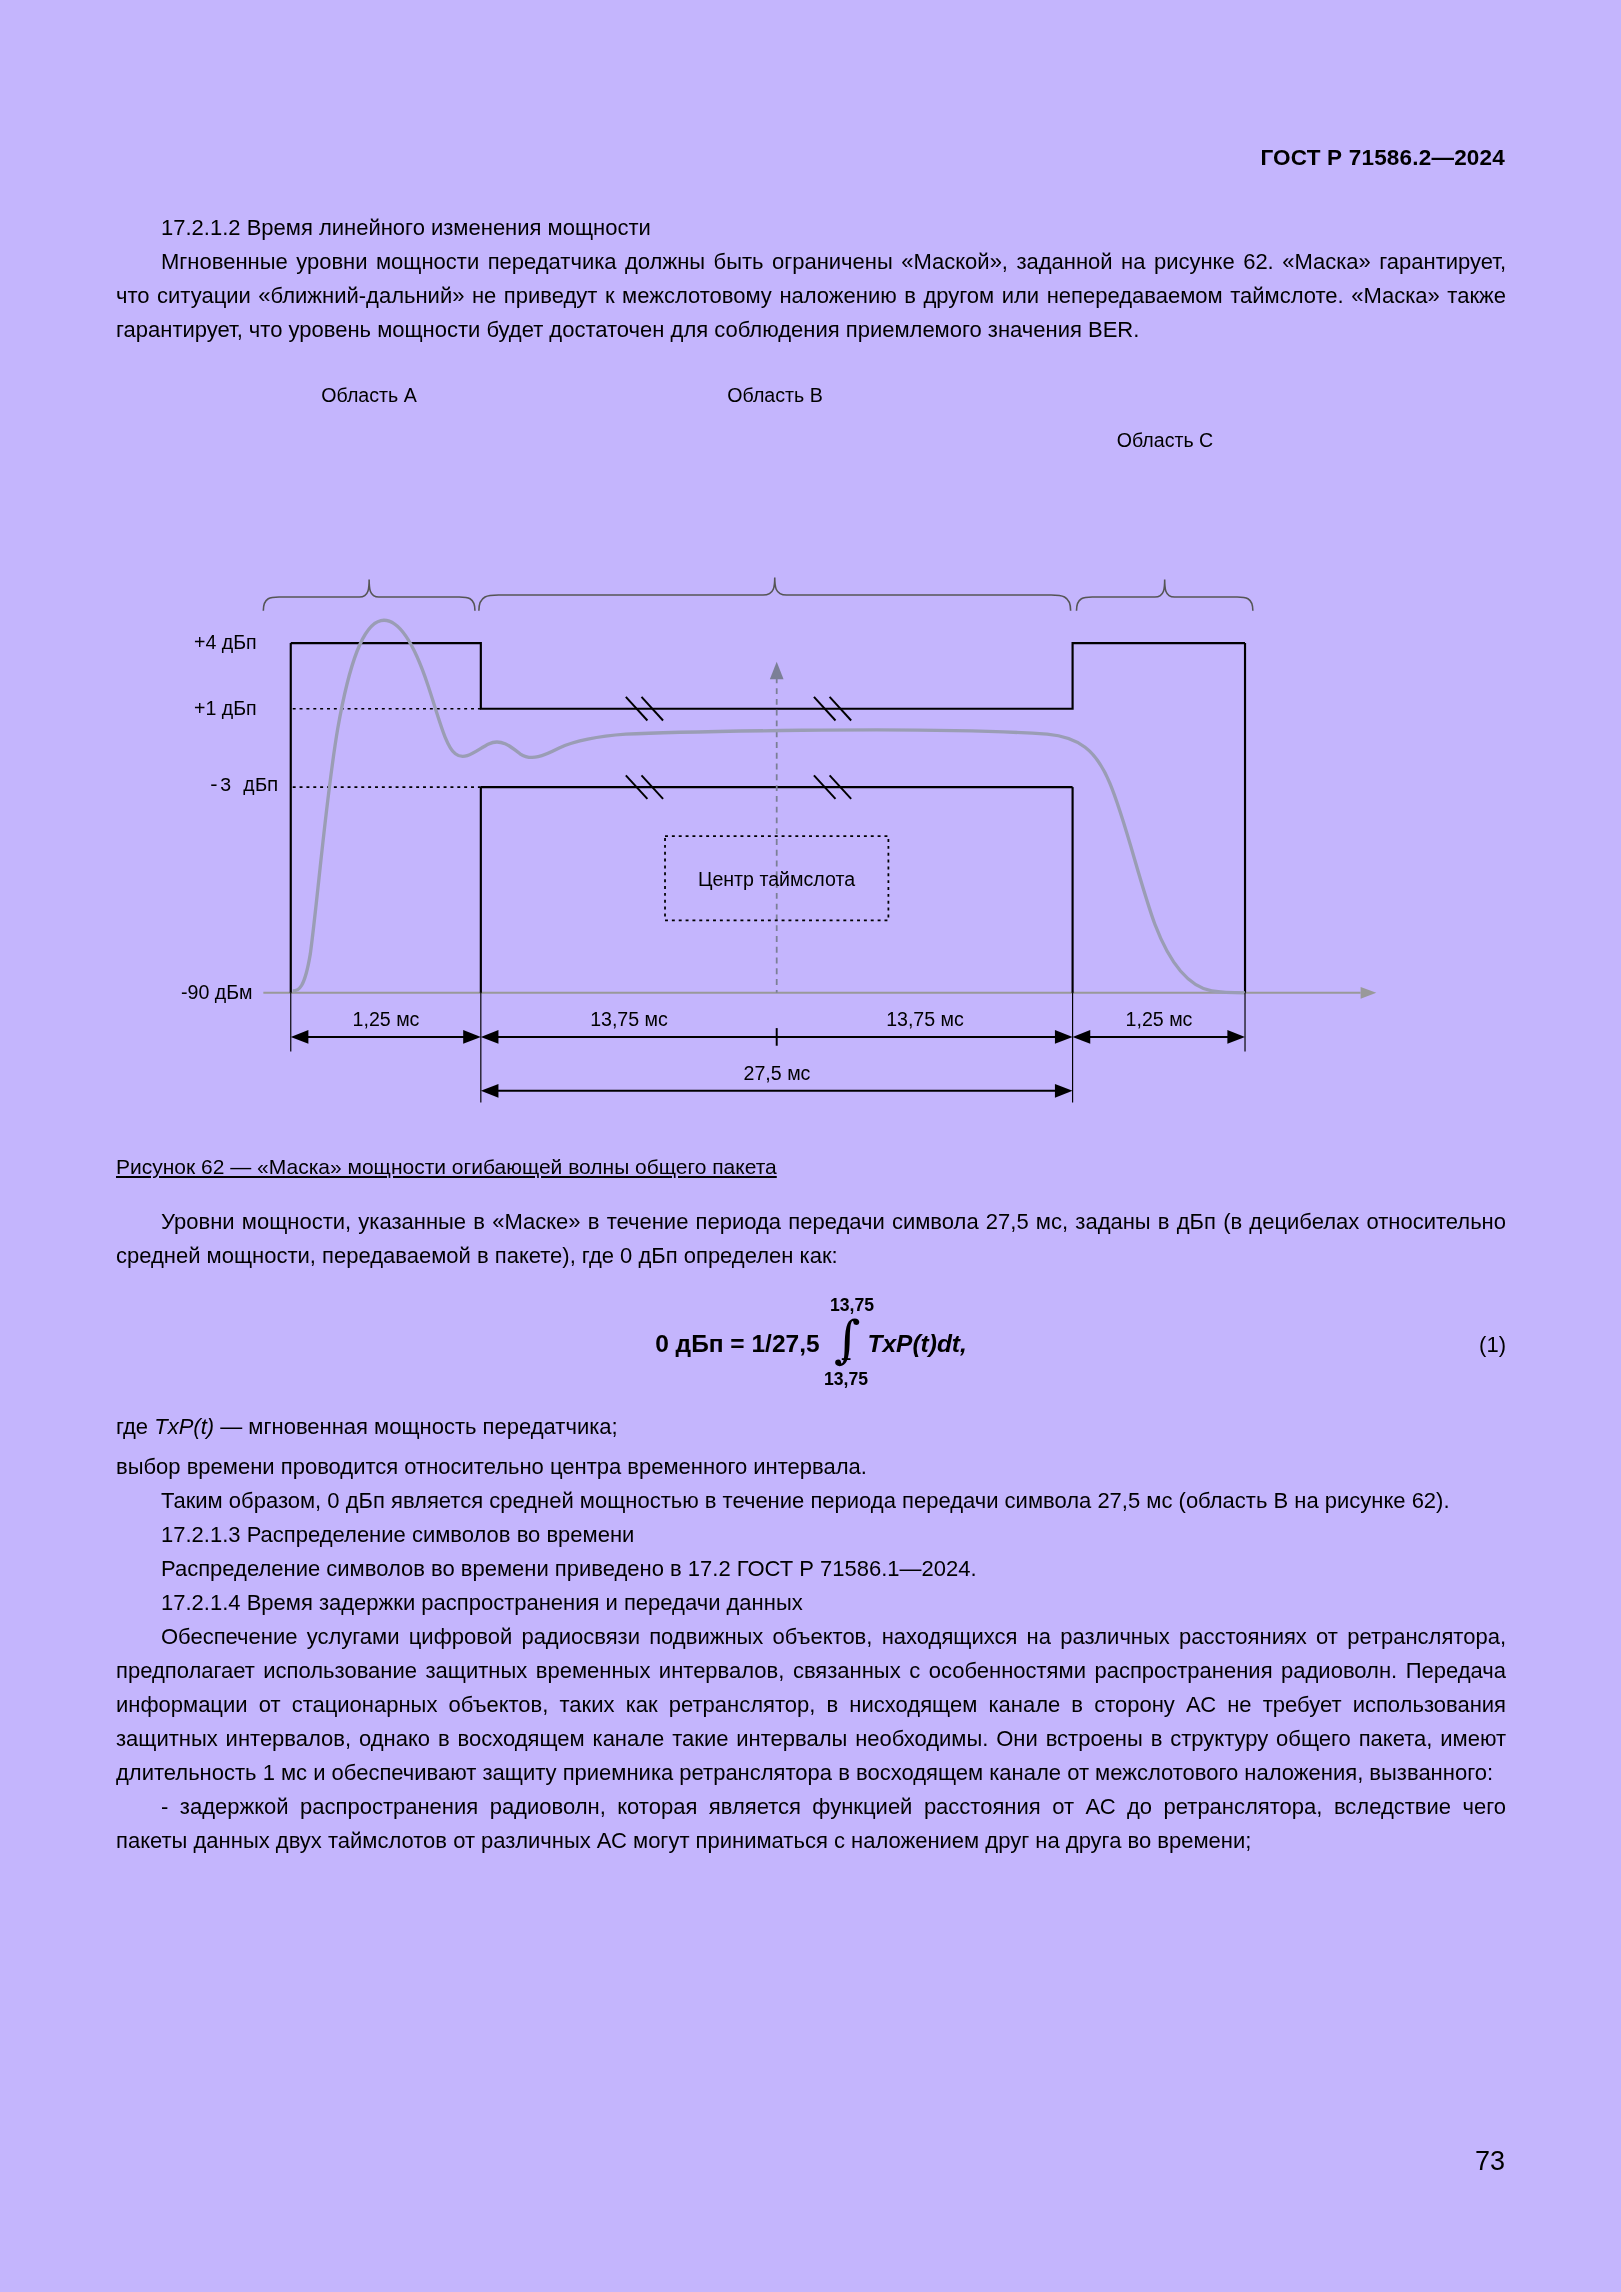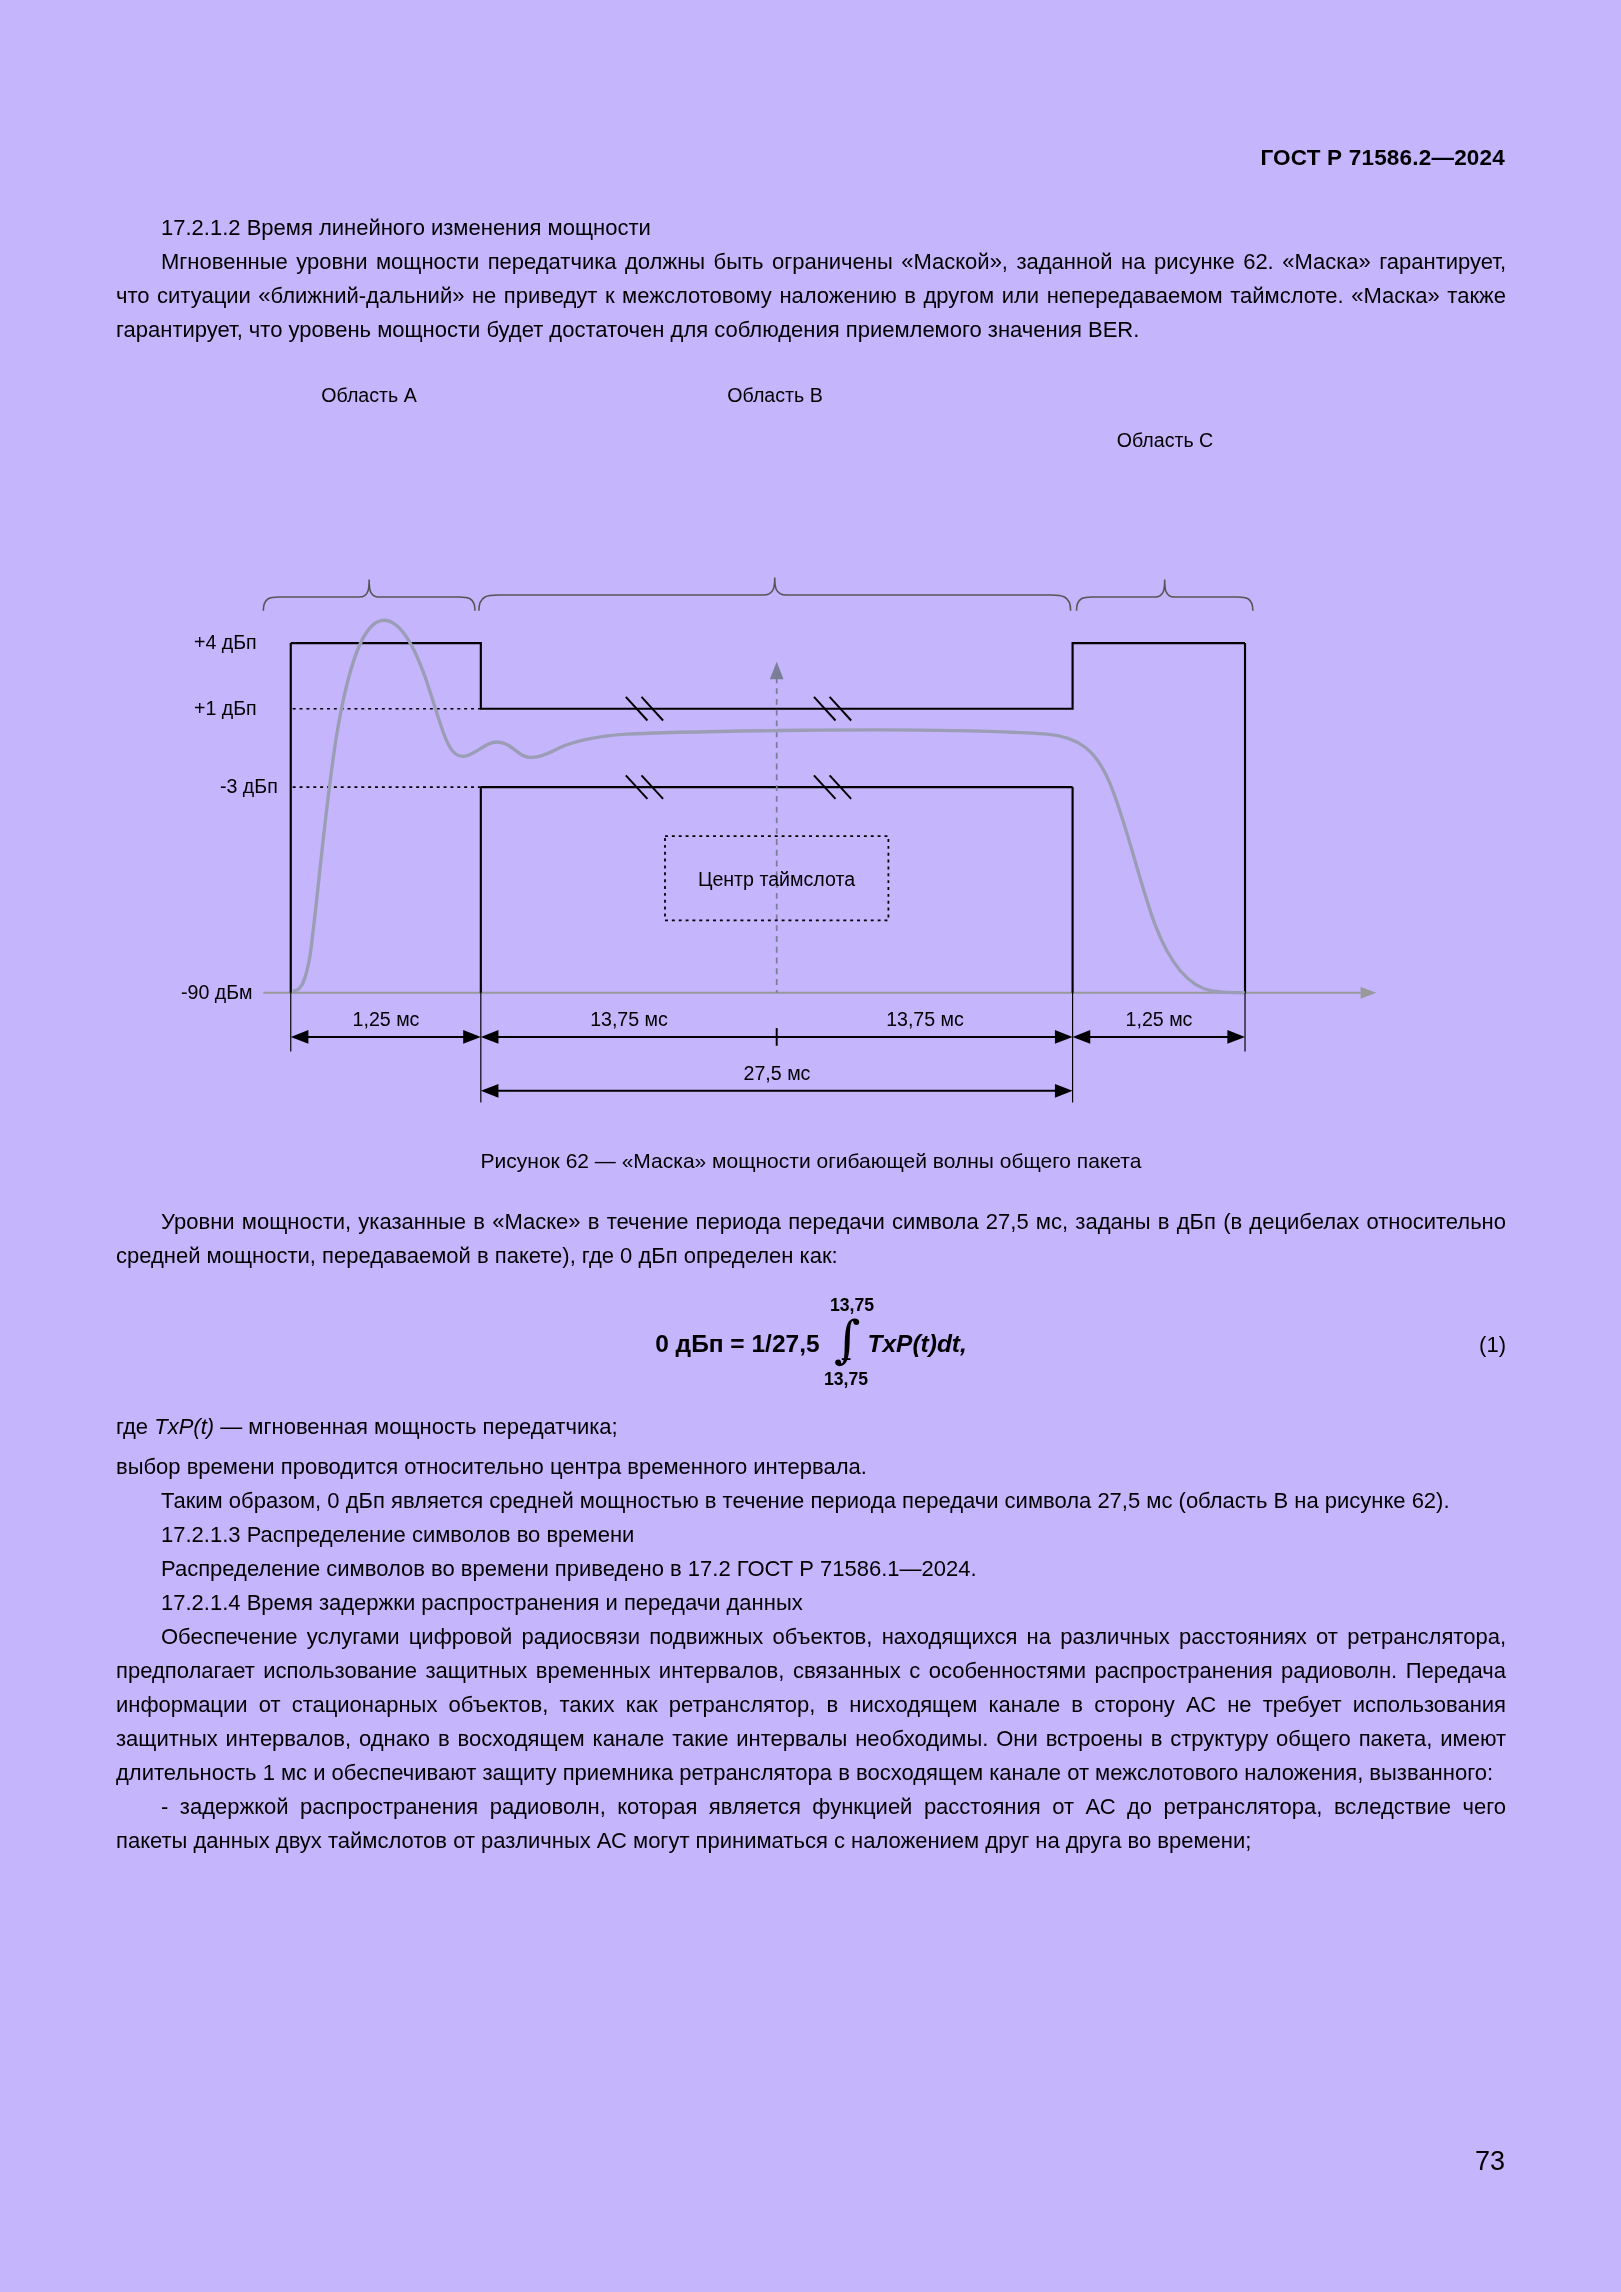--- a/index.html
+++ b/index.html
@@ -43,23 +43,24 @@
     text-indent: 45px;
   }
   .spacer-sm { height: 5.9px; }
   .figure-wrap {
     position: relative;
     width: 1390px;
     height: 784px;
     margin-top: 29px;
   }
   .fig-caption {
-    text-align: center;
+    text-align: left;
     font-size: 21px;
-    margin-top: 22px;
+    margin-top: 28px;
+    text-decoration: underline;
   }
   .formula-block {
     margin-top: 25.5px;
     margin-bottom: 21.6px;
     position: relative;
     height: 90px;
   }
   .formula-center {
     position: absolute;
     left: 0;
@@ -219,21 +220,21 @@
         <line x1="976" y1="600" x2="976" y2="712" stroke="#000" stroke-width="1.2"></line>
         <line x1="1152" y1="600" x2="1152" y2="660" stroke="#000" stroke-width="1.2"></line>
       </svg>
 
       <div class="lbl lbl-c" style="left:253px; top:7.8px;">Область A</div>
       <div class="lbl lbl-c" style="left:659px; top:7.8px;">Область B</div>
       <div class="lbl lbl-c" style="left:1049px; top:7.8px;margin-top:45px;">Область C</div>
 
       <div class="lbl" style="left:78px; top:255px;">+4 дБп</div>
       <div class="lbl" style="left:78px; top:321px;">+1 дБп</div>
-      <div class="lbl" style="left:104px; top:399px;">-3 дБп</div>
+      <div class="lbl" style="left:92px; top:399px;font-family:Liberation Mono, monospace;">-3 дБп</div>
       <div class="lbl" style="left:65px; top:605px;">-90 дБм</div>
 
       <div class="center-box" style="left:549px; top:461px; width:223px; height:84px; border:none;">Центр таймслота</div>
 
       <div class="lbl lbl-c" style="left:270px; top:632px;">1,25 мс</div>
       <div class="lbl lbl-c" style="left:513px; top:632px;">13,75 мс</div>
       <div class="lbl lbl-c" style="left:809px; top:632px;">13,75 мс</div>
       <div class="lbl lbl-c" style="left:1043px; top:632px;">1,25 мс</div>
       <div class="lbl lbl-c" style="left:661px; top:686px;">27,5 мс</div>
 

